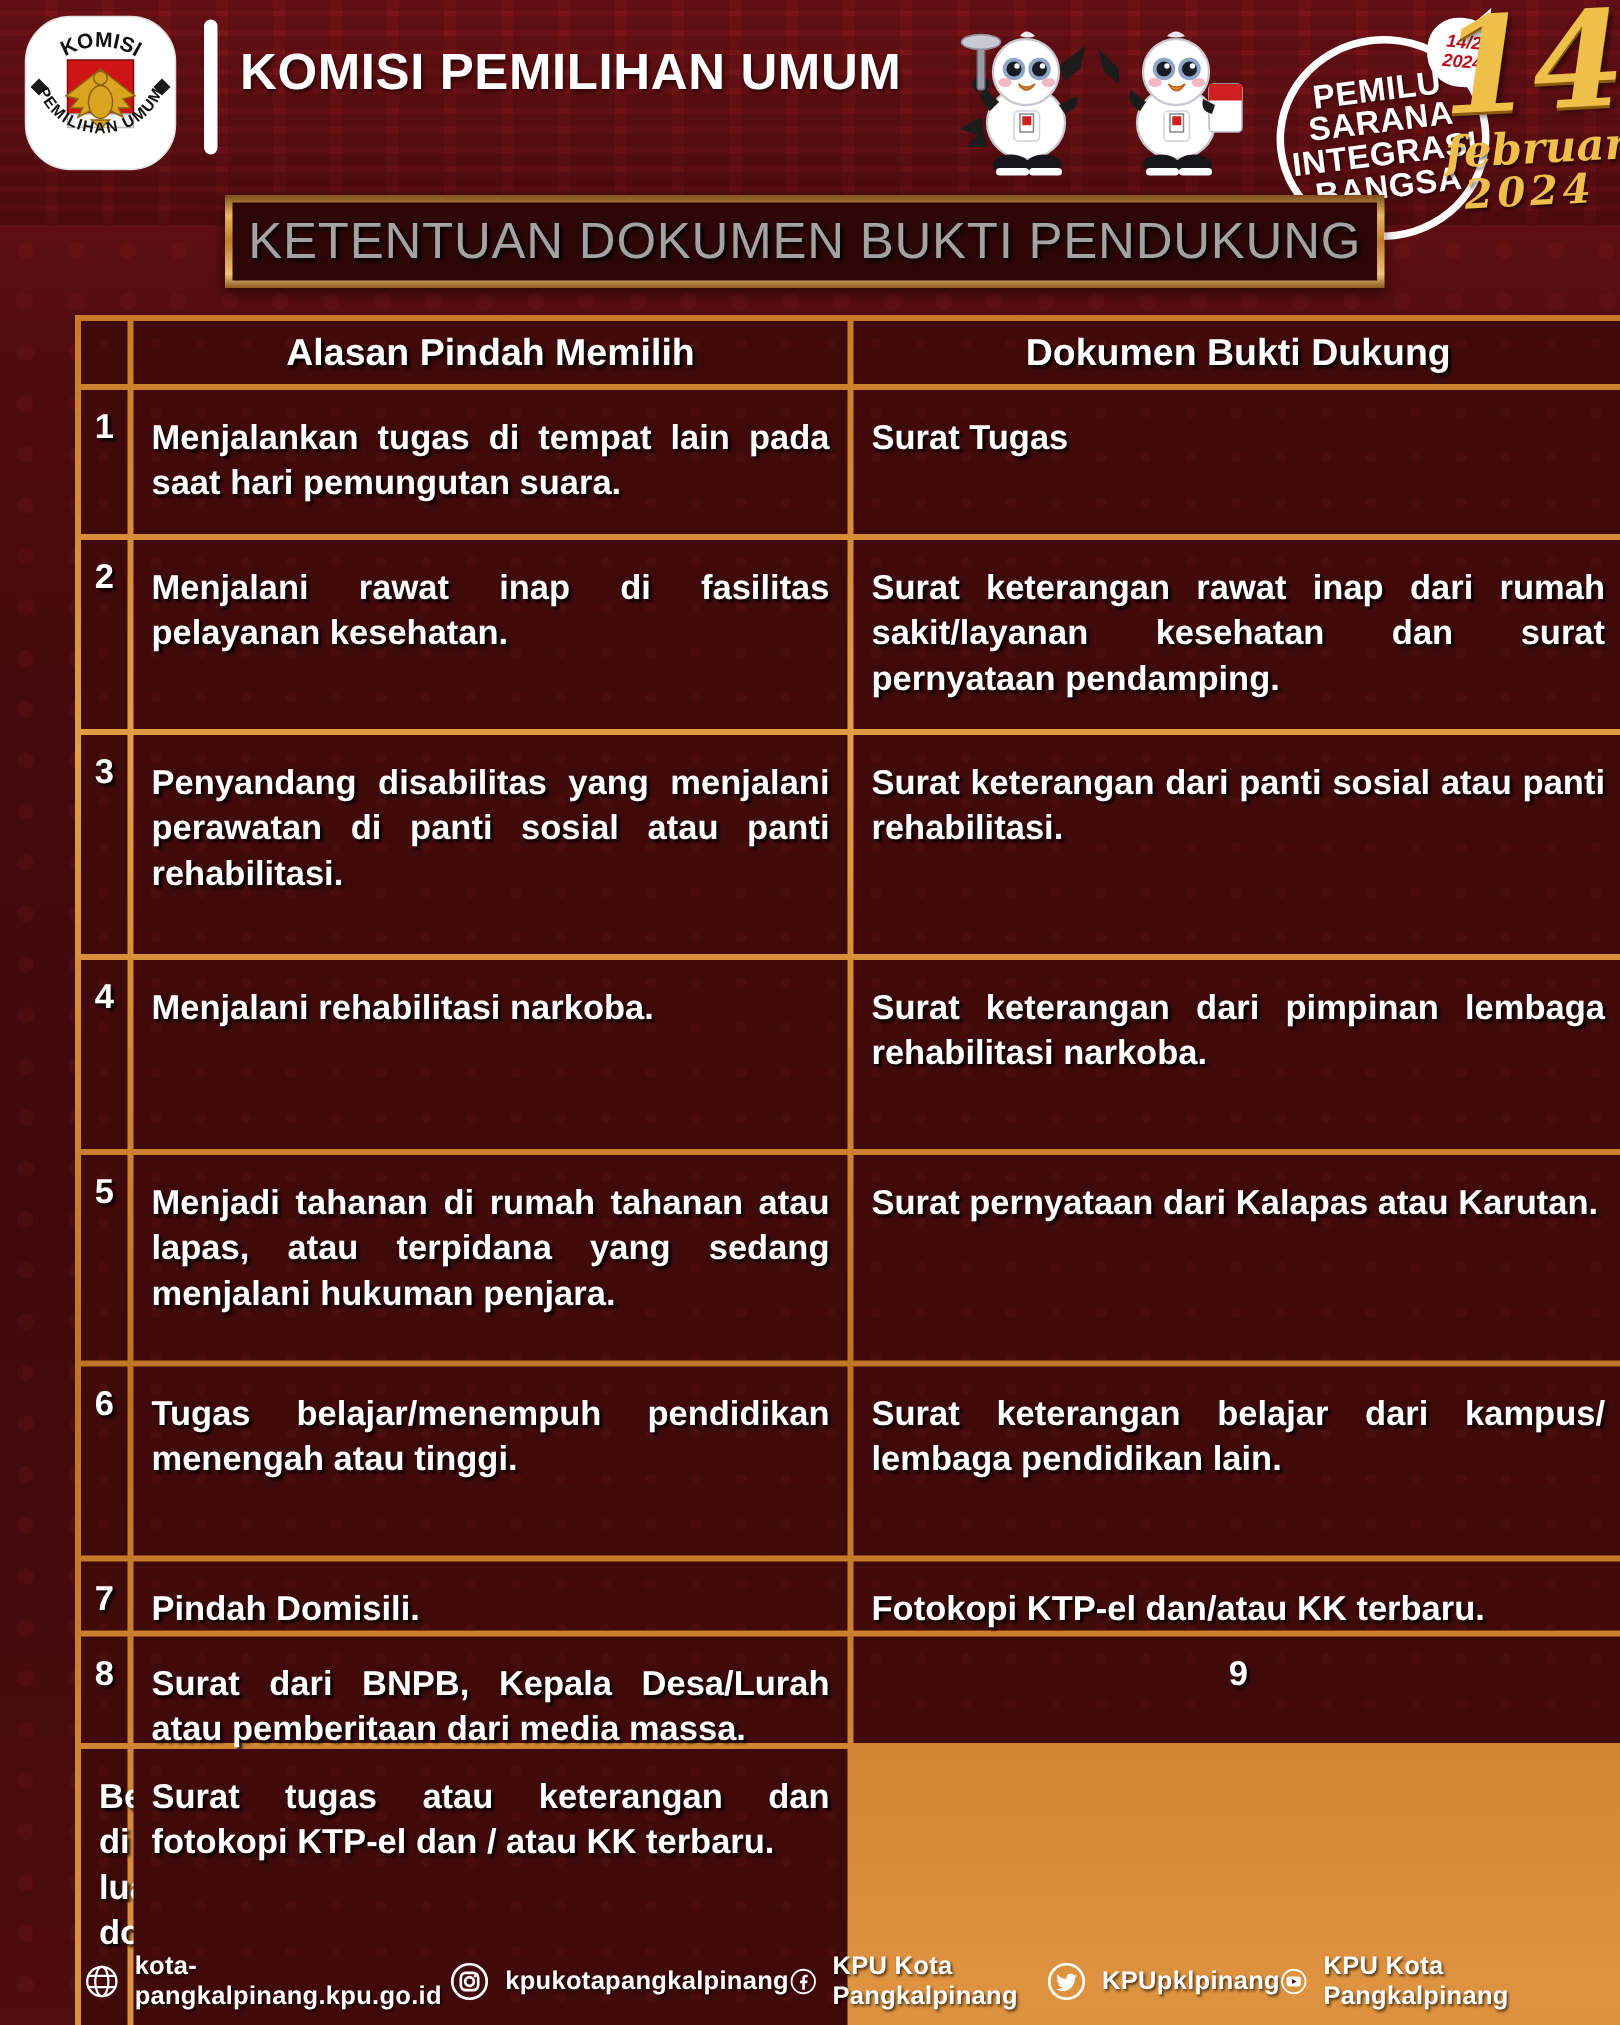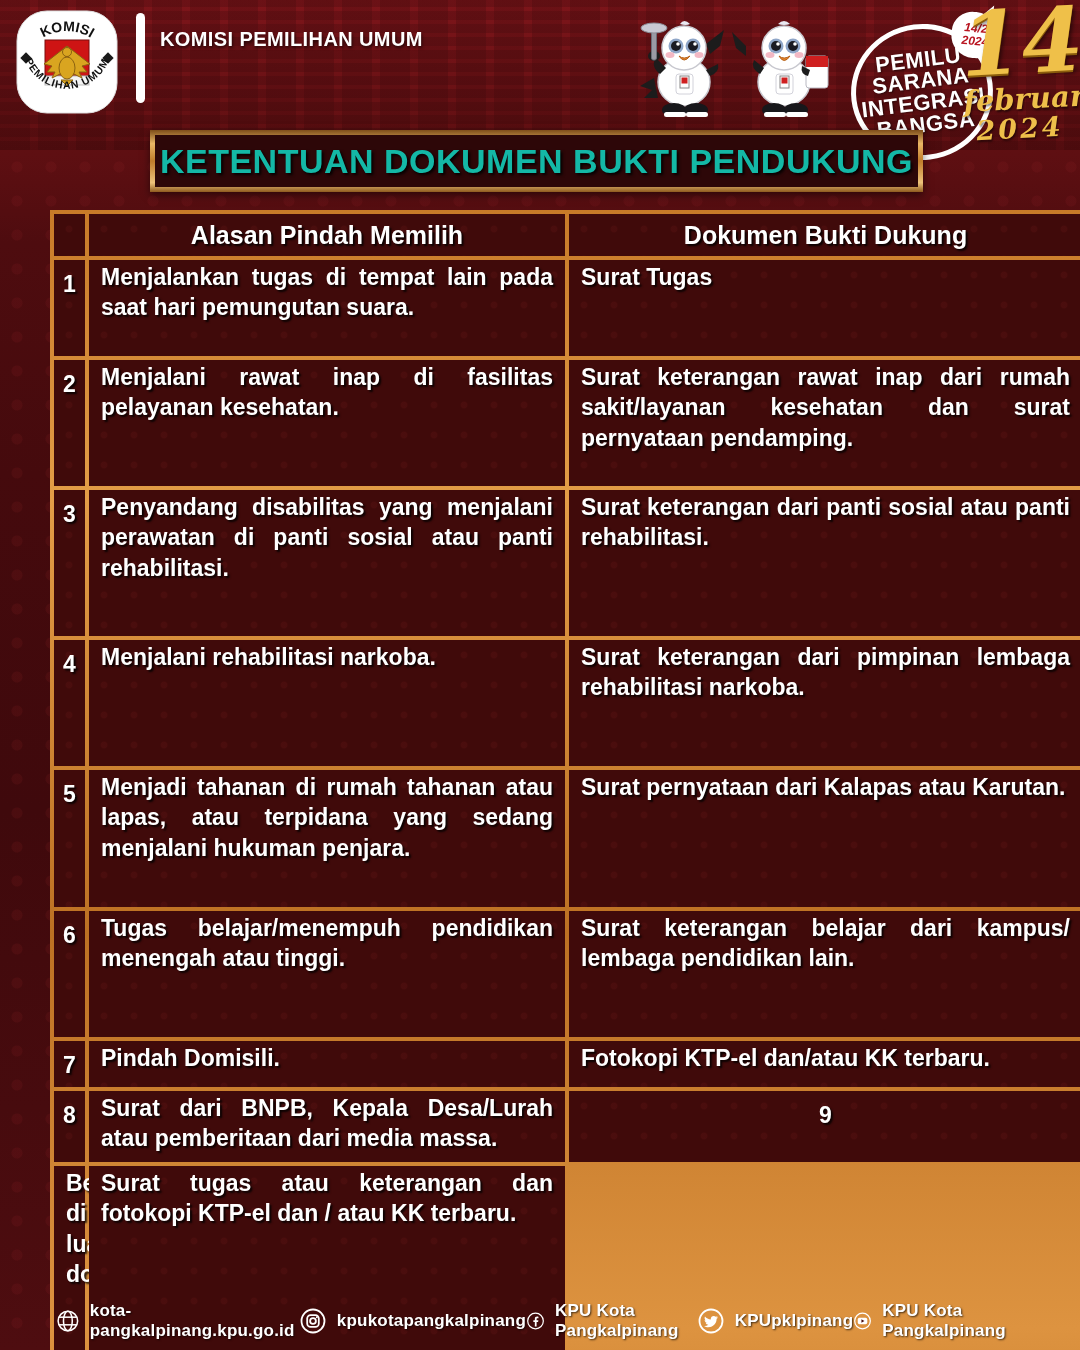--- a/index.html
+++ b/index.html
@@ -17,21 +17,21 @@
     opacity:.55;
   }
   .bg-mid{
     position:absolute;left:0;top:150px;width:1080px;height:1200px;pointer-events:none;
     background-image:radial-gradient(rgba(150,35,40,.14) 5px, rgba(0,0,0,0) 6px);
     background-size:34px 34px;
   }
   
   .logo{position:absolute;left:14px;top:6px;}
   .hdr-divider{position:absolute;left:136px;top:13px;width:9px;height:90px;background:#fff;border-radius:5px;}
-  .org{position:absolute;left:160px;top:26px;color:#fff;font-weight:bold;font-size:20px;line-height:1.32;letter-spacing:.4px;text-shadow:1px 2px 3px rgba(0,0,0,.6);}
+  .org{position:absolute;left:160px;top:26px;color:#fff;font-weight:bold;font-size:34px;line-height:1.32;letter-spacing:.4px;text-shadow:1px 2px 3px rgba(0,0,0,.6);}
   .mascots{position:absolute;left:636px;top:16px;}
   .badge{
     position:absolute;left:851px;top:24px;width:132px;height:126px;border:5px solid #fff;border-radius:50%;
     display:flex;flex-direction:column;align-items:center;justify-content:center;
     transform:rotate(-7deg);color:#fff;font-weight:bold;text-align:center;
   }
   .badge-line{font-size:22px;line-height:.98;letter-spacing:.5px;text-shadow:1px 1px 2px rgba(0,0,0,.5);}
   .bubble{
     position:absolute;right:-18px;top:-10px;width:48px;height:46px;background:#fff;border-radius:50% 60% 55% 55%;
     display:flex;flex-direction:column;align-items:center;justify-content:center;transform:rotate(12deg);
@@ -43,38 +43,38 @@
   .date-month{font-family:"DejaVu Serif", serif;font-style:italic;font-weight:bold;font-size:29px;color:#eebf4a;line-height:1;margin-top:2px;text-shadow:1px 2px 2px rgba(0,0,0,.5);}
   .date-year{font-family:"DejaVu Serif", serif;font-style:italic;font-weight:bold;font-size:27px;color:#eebf4a;letter-spacing:3px;line-height:1.1;text-shadow:1px 2px 2px rgba(0,0,0,.5);}
   
   .title-box{
     position:absolute;left:150px;top:130px;width:773px;height:62px;box-sizing:border-box;padding:5px;
     background:linear-gradient(180deg,#7e4d1a 0%,#e9b765 22%,#c07c2b 50%,#eec27a 85%,#8f5b1f 100%);
     box-shadow:0 3px 8px rgba(0,0,0,.5);
   }
   .title-inner{
     width:100%;height:100%;background:#2d0708;display:flex;align-items:center;justify-content:center;
-    color:#14b8a6;font-weight:bold;font-size:34px;letter-spacing:.5px;white-space:nowrap;
+    color:#a3a3a3;font-weight:normal;font-size:34px;letter-spacing:.5px;white-space:nowrap;
     text-shadow:2px 2px 3px rgba(0,0,0,.9);
   }
   
   .table{
     position:absolute;left:22px;top:210px;width:1036px;height:1315px;box-sizing:border-box;padding:4px;
     background:linear-gradient(180deg,#c87a28 0%,#e39d47 22%,#bd7123 55%,#dd9340 85%,#c47a27 100%);
     display:grid;grid-template-columns:31px 476px 1fr;
     grid-template-rows:42px 96px 126px 146px 126px 137px 126px 46px 71px 1fr;
     gap:4px;
     margin-left:28px;
   }
   .cell{
     background-color:#400a0a;
     background-image:radial-gradient(rgba(140,35,35,.13) 3px, rgba(0,0,0,0) 4px);
     background-size:30px 30px;
     color:#fff;font-weight:bold;font-size:23px;line-height:1.32;
-    padding:2px 12px;text-align:justify;box-sizing:border-box;
+    padding:16px 12px;text-align:justify;box-sizing:border-box;
     text-shadow:2px 2px 2px rgba(0,0,0,.85);
   }
   .cell.head{display:flex;align-items:center;justify-content:center;text-align:center;font-size:25px;padding:4px;}
   .cell.num{display:flex;justify-content:center;padding:9px 2px;text-align:center;}
   
   .footer{
     position:absolute;left:0;top:1299px;width:1080px;height:44px;
     display:flex;align-items:center;justify-content:space-between;box-sizing:border-box;padding:0 56px;
   }
   .f-item{display:flex;align-items:center;gap:10px;color:#fff;font-weight:bold;font-size:17px;letter-spacing:.2px;text-shadow:1px 1px 2px rgba(0,0,0,.7);}

